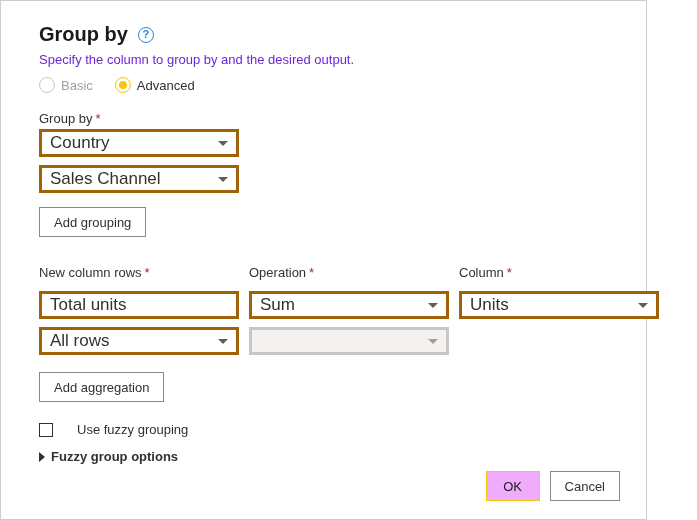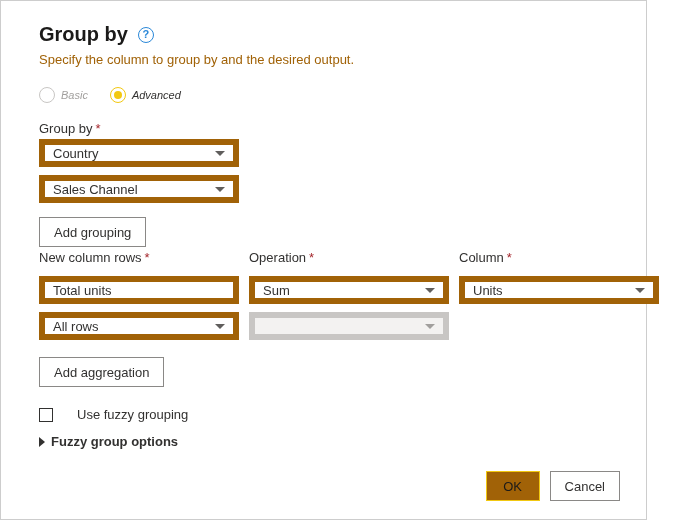--- a/index.html
+++ b/index.html
@@ -17,55 +17,55 @@
     padding: 22px 26px 18px 38px;
     position: relative;
   }
   .title-row { display: flex; align-items: center; gap: 10px; }
   .title { font-size: 20px; font-weight: 600; color: #1b1a19; }
   .help-icon {
     width: 16px; height: 16px; border: 1px solid #2b88d8; border-radius: 50%;
     color: #2b88d8; font-size: 11px; display: flex; align-items: center;
     justify-content: center; font-weight: 600; line-height: 1;
   }
-  .subtitle { margin: 6px 0 20px 0; font-size: 13px; color: #a16207; }
+  .subtitle { margin: 6px 0 10px 0; font-size: 13px; color: #6d28d9; }
   .radio-row { display: flex; gap: 22px; align-items: center; margin-bottom: 18px; }
-  .radio { display: flex; align-items: center; gap: 6px; cursor: pointer; font-size: 11px; font-style: italic; }
+  .radio { display: flex; align-items: center; gap: 6px; cursor: pointer; font-size: 13px; }
   .radio-circle {
     width: 16px; height: 16px; border-radius: 50%;
     border: 1px solid #8a8886; position: relative; background: #fff;
   }
   .radio-circle.disabled { border-color: #c8c6c4; }
   .radio-label.disabled { color: #a19f9d; }
   .radio-circle.selected { border-color: #f2c811; }
   .radio-circle.selected::after {
     content: ""; position: absolute; width: 8px; height: 8px; border-radius: 50%;
     background: #f2c811; top: 3px; left: 3px;
   }
   .field-label { font-size: 13px; color: #323130; margin-bottom: 3px; }
   .asterisk { color: #a4262c; margin-left: 3px; }
   .dropdown, .textbox {
-    height: 28px; border: 6px solid #a16207; background: #fff;
-    display: flex; align-items: center; padding: 0 8px; font-size: 13px;
+    height: 28px; border: 3px solid #a16207; background: #fff;
+    display: flex; align-items: center; padding: 0 8px; font-size: 17px;
     color: #323130; position: relative;
   }
   .dropdown { justify-content: space-between; cursor: pointer; }
   .dropdown.disabled { background: #f3f2f1; border-color: #c8c6c4; color: #a19f9d; }
   .chevron {
     width: 0; height: 0; border-left: 5px solid transparent;
     border-right: 5px solid transparent; border-top: 5px solid #605e5c;
   }
   .chevron.disabled { border-top-color: #a19f9d; }
   .w200 { width: 200px; }
   .btn {
     height: 30px; border: 1px solid #8a8886; background: #fff;
     padding: 0 14px; font-size: 13px; color: #323130; cursor: pointer;
     display: inline-flex; align-items: center; justify-content: center;
   }
-  .btn.primary { background: #a16207; border-color: #f2c811; color: #1b1a19; min-width: 54px; }
+  .btn.primary { background: #f0abfc; border-color: #f2c811; color: #1b1a19; min-width: 54px; }
   .row3 { display: flex; gap: 10px; margin-bottom: 8px; }
   .col { flex: 0 0 200px; }
   .cb-row { display: flex; align-items: center; gap: 24px; margin-top: 20px; }
   .cb { width: 14px; height: 14px; border: 1px solid #323130; background: #fff; }
   .expander { display: flex; align-items: center; gap: 6px; margin-top: 12px; cursor: pointer; }
   .expander-caret {
     width: 0; height: 0; border-top: 5px solid transparent;
     border-bottom: 5px solid transparent; border-left: 6px solid #323130;
   }
   .expander-label { font-weight: 600; font-size: 13px; }
@@ -105,21 +105,21 @@
     <div class="dropdown w200">
       <span>Country</span>
       <div class="chevron"></div>
     </div>
     <div class="dropdown w200">
       <span>Sales Channel</span>
       <div class="chevron"></div>
     </div>
   </div>
 
-  <button class="btn" style="margin-bottom:3px;">Add grouping</button>
+  <button class="btn" style="margin-bottom:28px;">Add grouping</button>
 
   <div class="row3">
     <div class="col">
       <div class="field-label">
         <span>New column rows</span><span class="asterisk">*</span>
       </div>
     </div>
     <div class="col">
       <div class="field-label">
         <span>Operation</span><span class="asterisk">*</span>

